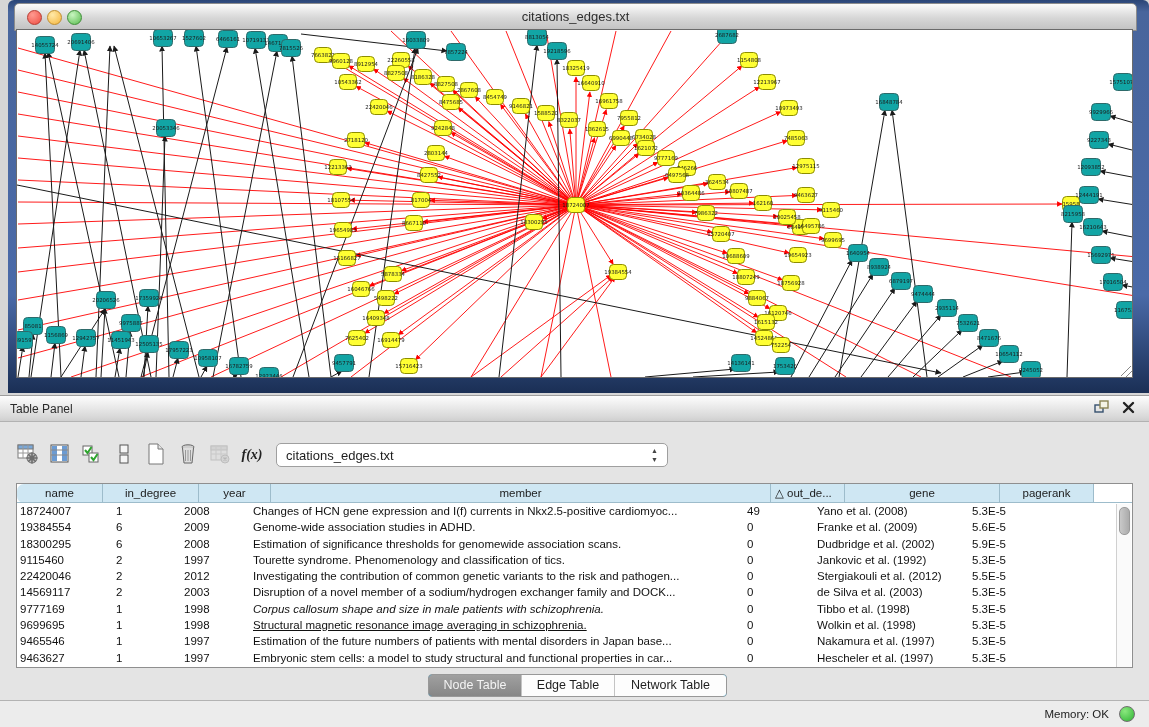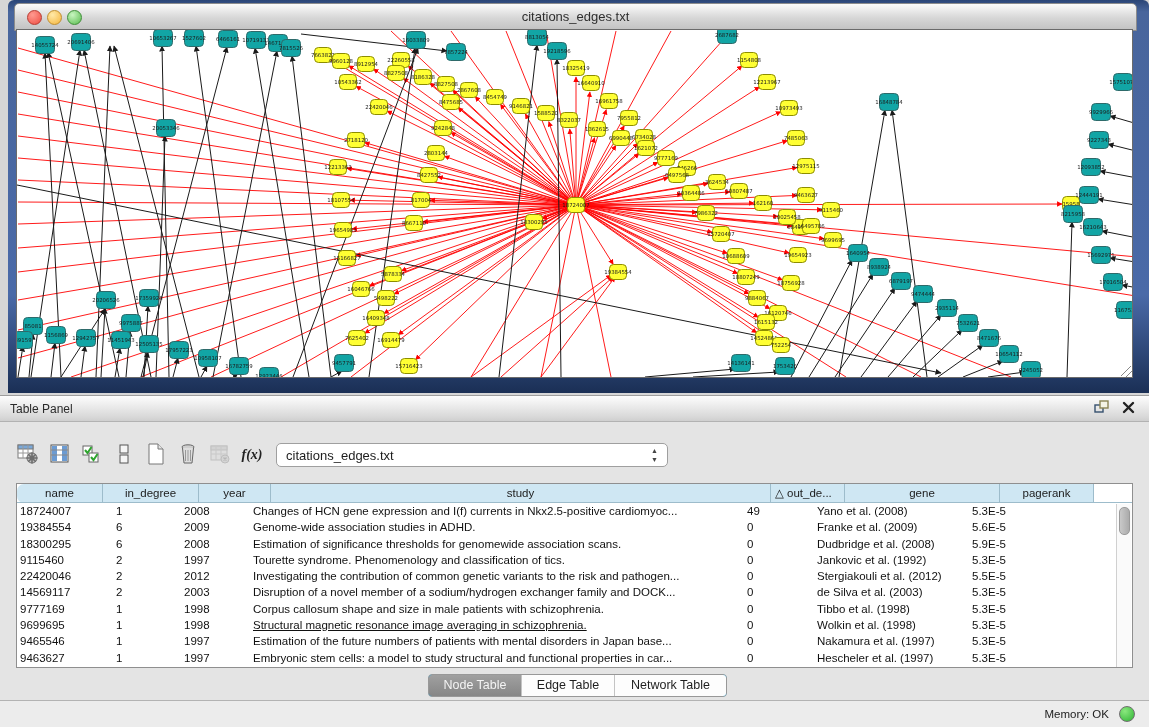--- a/index.html
+++ b/index.html
@@ -841,21 +841,21 @@
     <div class="combo">
       <span class="combo-text">citations_edges.txt</span>
       <span class="combo-arrows">▲<br>▼</span>
     </div>
 
     <div class="tablebox">
       <div class="thead" id="thead">
           <div class="th" style="width: 86px;">name</div>
           <div class="th" style="width: 96px;">in_degree</div>
           <div class="th" style="width: 72px;">year</div>
-          <div class="th" style="width: 500px;">study</div>
+          <div class="th" style="width: 500px;">member</div>
           <div class="th sorted" style="width: 74px;">△ out_de...</div>
           <div class="th" style="width: 155px;">gene</div>
           <div class="th" style="width: 94px;">pagerank</div>
           <div class="th" style="flex: 1 1 0%; background: rgb(255, 255, 255); border-right: none;"></div>
         </div>
       <div id="tbody">
           <div class="trow">
             <div class="td" style="width: 83px; padding-left: 3px;">18724007</div>
             <div class="td" style="width: 80px; padding-left: 16px;">1</div>
             <div class="td" style="width: 68px; padding-left: 4px;">2008</div>
@@ -872,21 +872,21 @@
             <div class="td" style="width: 70px; padding-left: 4px;">0</div>
             <div class="td" style="width: 151px; padding-left: 4px;">Franke et al. (2009)</div>
             <div class="td" style="width: 86px; padding-left: 8px;">5.6E-5</div>
           </div>
           <div class="trow">
             <div class="td" style="width: 83px; padding-left: 3px;">18300295</div>
             <div class="td" style="width: 80px; padding-left: 16px;">6</div>
             <div class="td" style="width: 68px; padding-left: 4px;">2008</div>
             <div class="td" style="width: 495px; padding-left: 5px;">Estimation of significance thresholds for genomewide association scans.</div>
             <div class="td" style="width: 70px; padding-left: 4px;">0</div>
-            <div class="td" style="width: 151px; padding-left: 4px;">Dudbridge et al. (2008)</div>
+            <div class="td" style="width: 151px; padding-left: 4px;">Dudbridge et al. (2002)</div>
             <div class="td" style="width: 86px; padding-left: 8px;">5.9E-5</div>
           </div>
           <div class="trow">
             <div class="td" style="width: 83px; padding-left: 3px;">9115460</div>
             <div class="td" style="width: 80px; padding-left: 16px;">2</div>
             <div class="td" style="width: 68px; padding-left: 4px;">1997</div>
             <div class="td" style="width: 495px; padding-left: 5px;">Tourette syndrome. Phenomenology and classification of tics.</div>
             <div class="td" style="width: 70px; padding-left: 4px;">0</div>
             <div class="td" style="width: 151px; padding-left: 4px;">Jankovic et al. (1992)</div>
             <div class="td" style="width: 86px; padding-left: 8px;">5.3E-5</div>
@@ -906,21 +906,21 @@
             <div class="td" style="width: 68px; padding-left: 4px;">2003</div>
             <div class="td" style="width: 495px; padding-left: 5px;">Disruption of a novel member of a sodium/hydrogen exchanger family and DOCK...</div>
             <div class="td" style="width: 70px; padding-left: 4px;">0</div>
             <div class="td" style="width: 151px; padding-left: 4px;">de Silva et al. (2003)</div>
             <div class="td" style="width: 86px; padding-left: 8px;">5.3E-5</div>
           </div>
           <div class="trow">
             <div class="td" style="width: 83px; padding-left: 3px;">9777169</div>
             <div class="td" style="width: 80px; padding-left: 16px;">1</div>
             <div class="td" style="width: 68px; padding-left: 4px;">1998</div>
-            <div class="td" style="width: 495px; padding-left: 5px;">Corpus callosum shape and size in male patients with schizophrenia.</div>
+            <div class="td" style="width: 495px; padding-left: 5px; font-style: italic;">Corpus callosum shape and size in male patients with schizophrenia.</div>
             <div class="td" style="width: 70px; padding-left: 4px;">0</div>
             <div class="td" style="width: 151px; padding-left: 4px;">Tibbo et al. (1998)</div>
             <div class="td" style="width: 86px; padding-left: 8px;">5.3E-5</div>
           </div>
           <div class="trow">
             <div class="td" style="width: 83px; padding-left: 3px;">9699695</div>
             <div class="td" style="width: 80px; padding-left: 16px;">1</div>
             <div class="td" style="width: 68px; padding-left: 4px;">1998</div>
             <div class="td" style="width: 495px; padding-left: 5px; text-decoration: underline;">Structural magnetic resonance image averaging in schizophrenia.</div>
             <div class="td" style="width: 70px; padding-left: 4px;">0</div>

